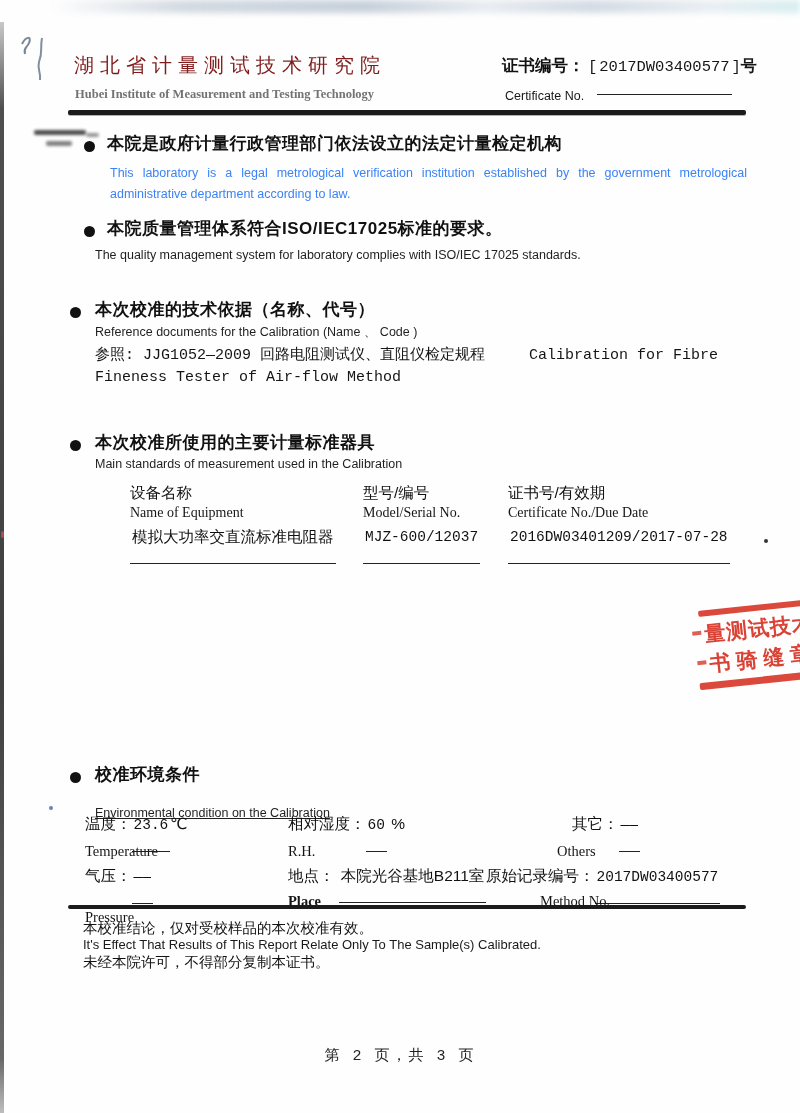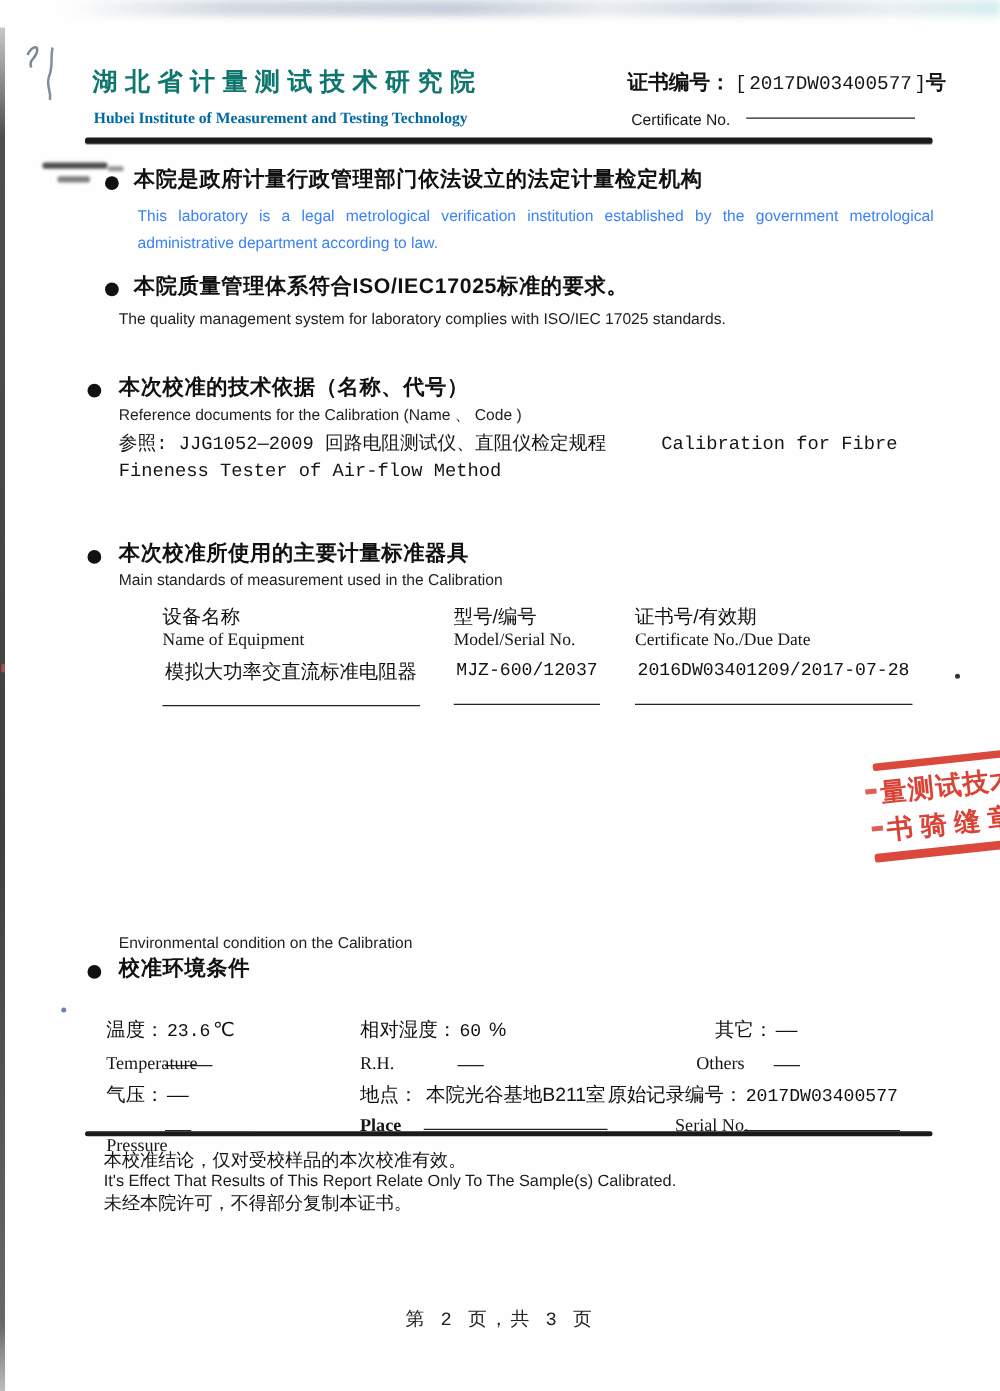--- a/index.html
+++ b/index.html
@@ -10,22 +10,22 @@
   }
   .abs{position:absolute;}
   
   .top-fuzz{left:50px;top:0;width:750px;height:13px;filter:blur(3px);opacity:.75;
     background:linear-gradient(90deg,rgba(170,185,200,0) 0%,rgba(148,164,184,.55) 18%,rgba(138,158,180,.65) 42%,rgba(160,175,195,.30) 58%,rgba(148,168,190,.55) 72%,rgba(165,185,205,.30) 88%,rgba(120,200,205,.4) 100%);}
   .left-edge{left:0;top:22px;width:4px;height:1091px;
     background:linear-gradient(180deg,rgba(40,40,40,.25) 0%,rgba(35,35,35,.8) 8%,rgba(30,30,30,.85) 60%,rgba(40,40,40,.7) 95%,rgba(40,40,40,.3) 100%);}
   .smudge{background:#2e2e2e;filter:blur(1.4px);border-radius:2px;}
   .speck{border-radius:50%;}
   
-  .inst-zh{left:74px;top:52px;font-size:20px;font-weight:bold;letter-spacing:6px;color:#0f766e;}
-  .inst-en{left:75px;top:87px;font-size:12.5px;font-family:"Liberation Serif","DejaVu Serif",serif;font-weight:bold;color:#0369a1;}
+  .inst-zh{left:74px;top:52px;font-size:20px;font-weight:normal;letter-spacing:6px;color:#7f1d1d;}
+  .inst-en{left:75px;top:87px;font-size:12.5px;font-family:"Liberation Serif","DejaVu Serif",serif;font-weight:bold;color:#737373;}
   .cert-label{left:502px;top:55px;font-size:16.5px;font-weight:bold;color:#111;}
   .cert-no-wrap{left:588px;top:56px;font-size:15.5px;font-family:"Liberation Mono","DejaVu Sans Mono",monospace;color:#151515;}
   .cert-suffix{font-size:16px;font-weight:bold;font-family:"Liberation Sans",sans-serif;}
   .cert-en{left:505px;top:89px;font-size:12.5px;color:#181818;}
   .rule{background:#1b1b1b;border-radius:2px;}
   .rule-top{left:68px;top:110px;width:678px;height:4.5px;box-shadow:0 1px 0 rgba(0,0,0,.3);}
   .rule-bottom{left:68px;top:905px;width:678px;height:3.5px;}
   
   .bullet{width:11px;height:11px;border-radius:50%;background:#111;}
   .h-zh{font-size:17px;font-weight:bold;color:#111;letter-spacing:.5px;white-space:nowrap;}
@@ -121,21 +121,21 @@
     </div>
     <div class="stamp-line" style="margin:2px 0 4px 16px;letter-spacing:6px;">
       <span class="stamp-dash"></span>
       <span>书骑缝章</span>
     </div>
     <div class="stamp-bar" style="width:150px;margin-left:4px;height:7px;"></div>
   </div>
 
   <div class="abs bullet" style="left:70px;top:772px;"></div>
   <div class="abs h-zh" style="left:95px;top:763px;">校准环境条件</div>
-  <div class="abs h-en" style="left:95px;top:747px;">Environmental condition on the Calibration</div>
+  <div class="abs h-en" style="left:95px;top:806px;text-decoration:underline;">Environmental condition on the Calibration</div>
 
   <div class="abs env-label" style="left:85px;top:814px;">
     <span>温度：</span><span class="u env-val">23.6</span><span>℃</span>
   </div>
   <div class="abs env-label" style="left:288px;top:814px;">
     <span>相对湿度：</span><span class="u env-val">60</span> <span>%</span>
   </div>
   <div class="abs env-label" style="left:572px;top:814px;">
     <span>其它：</span><span class="u env-val">——</span>
   </div>
@@ -149,21 +149,21 @@
   </div>
   <div class="abs env-label" style="left:288px;top:866px;">
     <span>地点：</span> <span class="u">本院光谷基地B211室</span>
   </div>
   <div class="abs env-label" style="left:486px;top:866px;">
     <span>原始记录编号：</span><span class="u env-val">2017DW03400577</span>
   </div>
 
   <div class="abs env-en" style="left:85px;top:893px;margin-top:16px;">Pressure</div>
   <div class="abs env-en" style="left:288px;top:893px;font-weight:bold;">Place</div>
-  <div class="abs env-en" style="left:540px;top:893px;">Serial No.</div>
+  <div class="abs env-en" style="left:540px;top:893px;">Method No.</div>
 
   <div class="abs rule rule-bottom"></div>
 
   <div class="abs note-zh" style="left:83px;top:919px;">本校准结论，仅对受校样品的本次校准有效。</div>
   <div class="abs note-en" style="left:83px;top:937px;">It's Effect That Results  of This Report Relate Only To The Sample(s) Calibrated.</div>
   <div class="abs note-zh" style="left:83px;top:953px;">未经本院许可，不得部分复制本证书。</div>
 
   <div class="abs page-num">第 2 页，共 3 页</div>
 
 </div>

